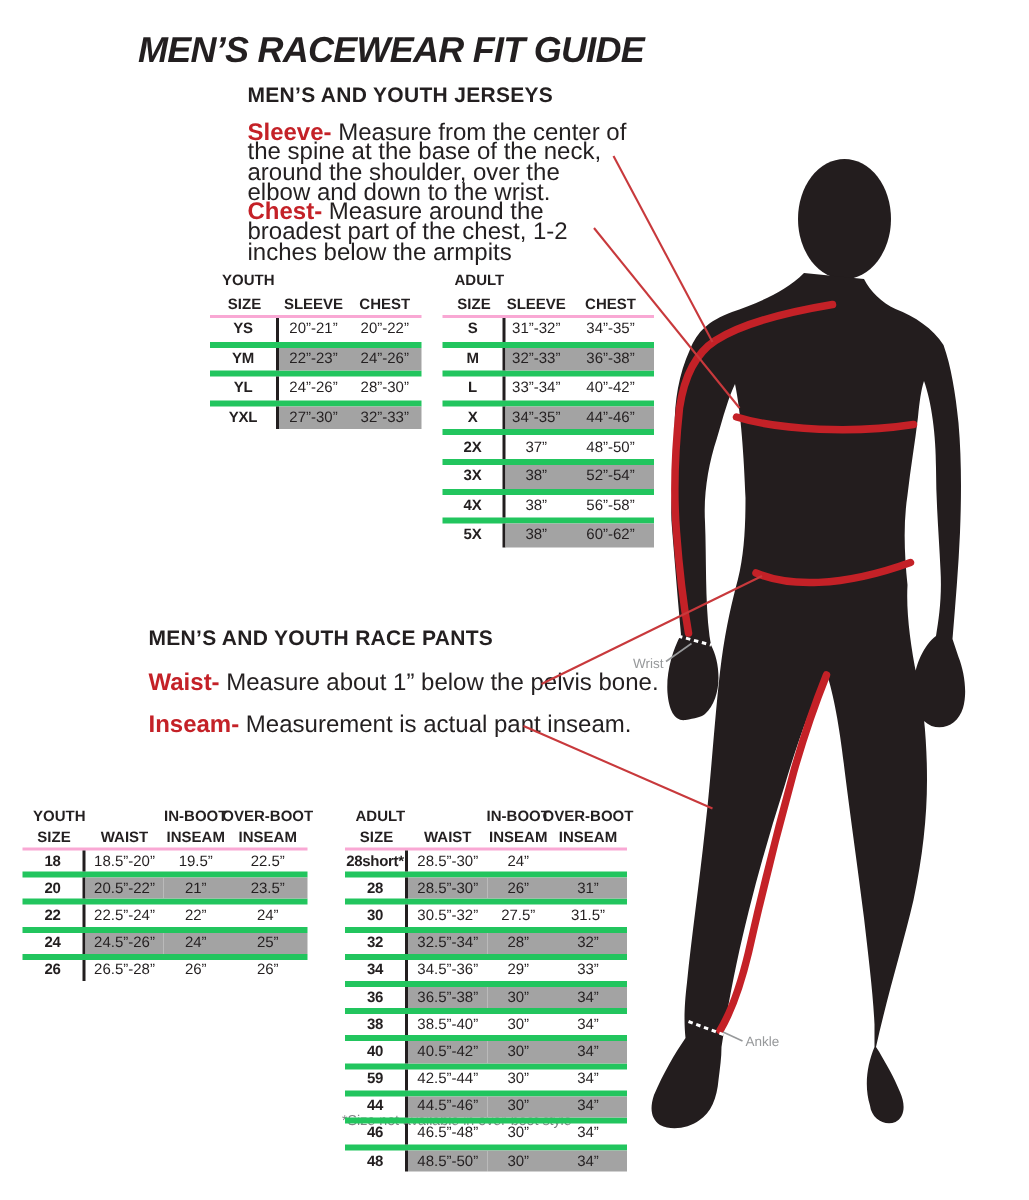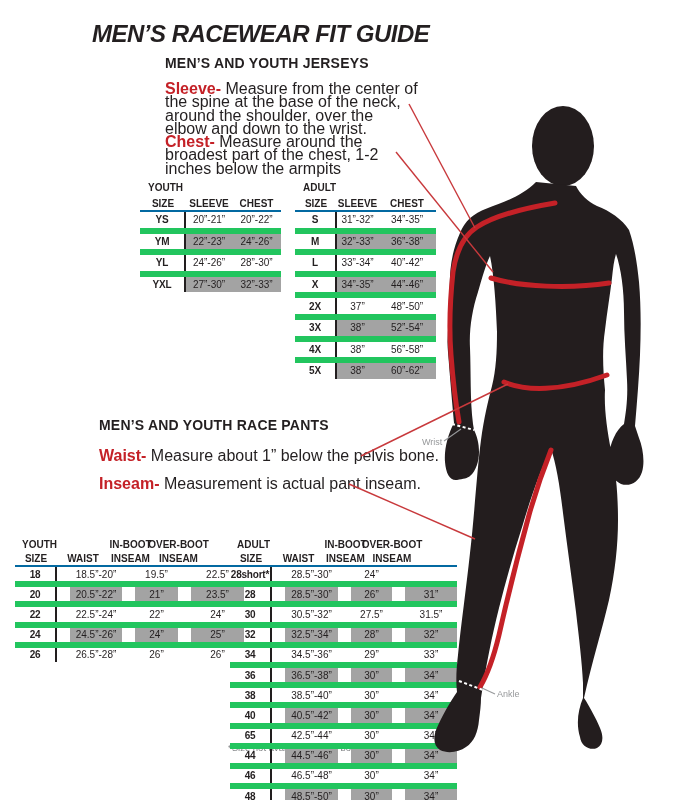--- a/index.html
+++ b/index.html
@@ -13,30 +13,30 @@
   .single{white-space:nowrap;}
   
   .tbl{position:absolute;z-index:2;}
   .tbl .group-label{font-size:10px;font-weight:bold;padding-left:8px;height:14px;line-height:12px;}
   .row{display:grid;}
   .cell{display:flex;align-items:center;justify-content:center;font-size:10px;white-space:nowrap;}
   .hrow{height:14px;}
   .hrow .cell{font-weight:bold;}
   .htop{height:13px;border:none;}
   .htop .c0{justify-content:flex-start;padding-left:7px;}
-  .hbot{border-bottom:2px solid #0369a1;}
-  .drow:not(:last-child){border-bottom:6px solid #22c55e;}
+  .hbot{border-bottom:2px solid #f9a8d4;}
+  .drow:not(:last-child){border-bottom:4px solid #22c55e;}
   .drow .c0{border-right:2px solid #221e1f;font-weight:bold;letter-spacing:-.2px;}
   .drow.alt .cell:not(.c0){background:#a3a3a3;}
   .jy .row{grid-template-columns:46px 46px 49px;}
   .ja .row{grid-template-columns:42px 41px 58px;}
   .py .row{grid-template-columns:42px 52px 43px 53px;}
   .pa .row{grid-template-columns:42px 53px 41px 52px;}
   .jy .drow,.ja .drow{height:15.6px;}
-  .py .drow,.pa .drow{height:14.2px;gap:13px;}
+  .py .drow,.pa .drow{height:14.2px;}
   .footnote{font-size:9.5px;color:#808285;white-space:nowrap;}
   .figure-svg{position:absolute;left:0;top:0;z-index:3;pointer-events:none;}
   .gray-label{font-size:9px;color:#97999b;white-space:nowrap;z-index:4;}
 </style>
 </head>
 <body>
 
 <div class="canvas">
 
   <div class="abs page-title" style="left:92px;top:20px;">MEN’S RACEWEAR FIT GUIDE</div>
@@ -246,21 +246,21 @@
           <div class="cell">30”</div>
           <div class="cell">34”</div>
         </div>
         <div class="row drow alt">
           <div class="cell c0">40</div>
           <div class="cell">40.5”-42”</div>
           <div class="cell">30”</div>
           <div class="cell">34”</div>
         </div>
         <div class="row drow">
-          <div class="cell c0">65</div>
+          <div class="cell c0">59</div>
           <div class="cell">42.5”-44”</div>
           <div class="cell">30”</div>
           <div class="cell">34”</div>
         </div>
         <div class="row drow alt">
           <div class="cell c0">44</div>
           <div class="cell">44.5”-46”</div>
           <div class="cell">30”</div>
           <div class="cell">34”</div>
         </div>

